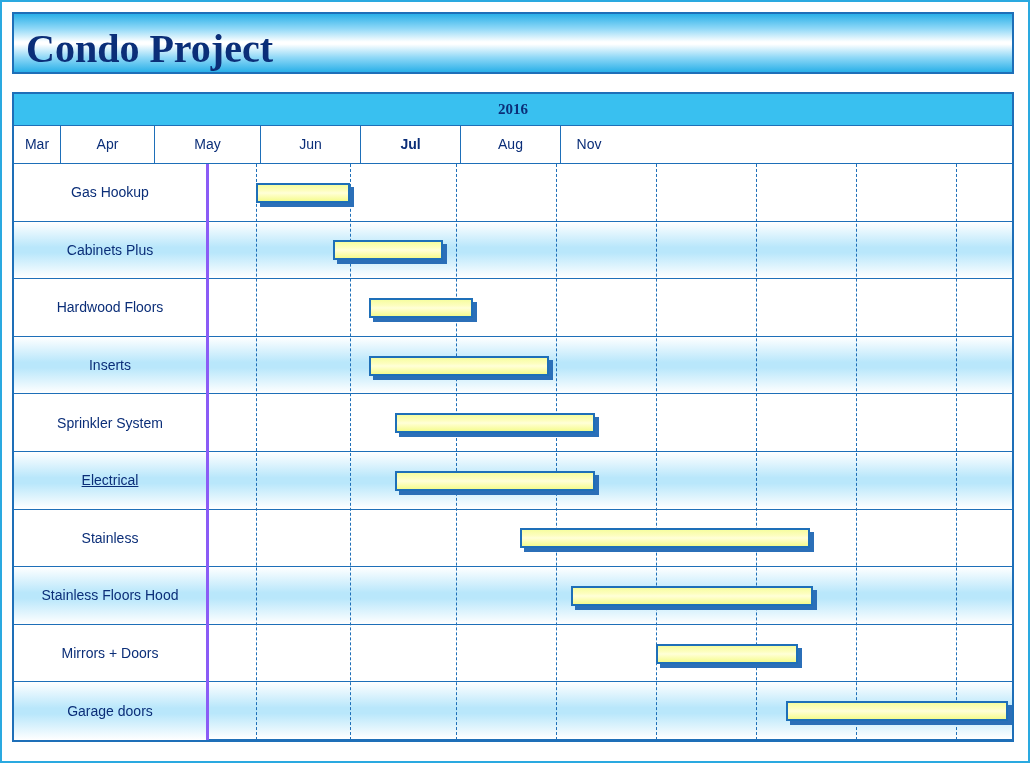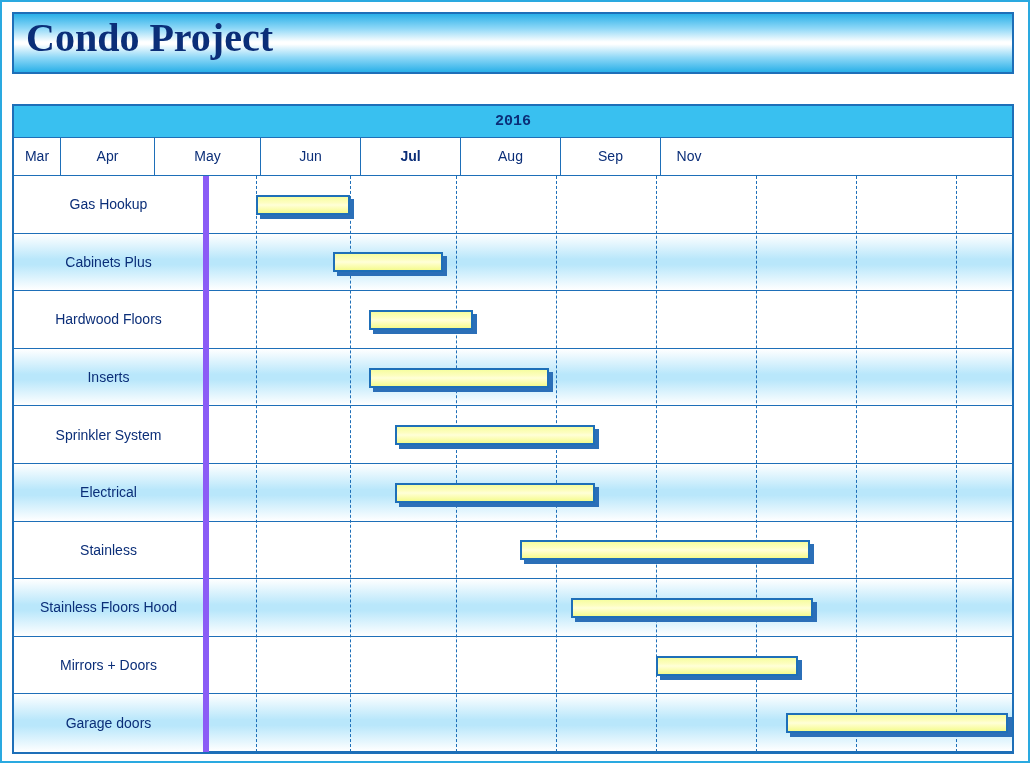--- a/index.html
+++ b/index.html
@@ -18,23 +18,23 @@
     border: 2px solid #2aa9e0;
     background: #fff;
     position: relative;
   }
   .title-bar {
     width: 1002px;
     height: 62px;
     border: 2px solid #1e6fb8;
     background: linear-gradient(#2ab0e8 0%, #8fd8f7 25%, #ffffff 48%, #ffffff 52%, #8fd8f7 75%, #2ab0e8 100%);
     display: flex;
-    align-items: flex-start;
+    align-items: flex-end;
     padding-left: 12px;
-    margin-bottom: 30px;
+    margin-bottom: 18px;
   }
   .title-bar h1 {
     margin: 0;
     font-family: 'Times New Roman', Times, serif;
     font-weight: bold;
     font-size: 40px;
     color: #0b2e78;
   }
   .gantt-frame {
     width: 1002px;
@@ -66,21 +66,21 @@
     display: flex;
     flex-direction: column;
   }
   .year-row {
     height: 32px;
     background: #39c0f0;
     border-bottom: 1px solid #1e6fb8;
     display: flex;
     align-items: center;
     justify-content: center;
-    font-family: Liberation Mono, monospace;
+    font-family: Liberation Serif, serif;
     font-weight: bold;
     font-size: 15px;
     color: #0b2e78;
   }
   .months-row {
     height: 38px;
     display: flex;
     position: relative;
   }
   .month-cell {
@@ -94,21 +94,21 @@
     background: #fff;
   }
   .month-cell:last-child { border-right: none; }
   .body-area {
     position: relative;
     height: 576px;
     display: flex;
   }
   .tasks-col {
     width: 195px;
-    border-right: 6px solid #8b5cf6;
+    border-right: 3px solid #8b5cf6;
     display: flex;
     flex-direction: column;
   }
   .task-cell {
     height: 57.6px;
     border-bottom: 1px solid #1e6fb8;
     display: flex;
     align-items: center;
     justify-content: center;
     font-family: Verdana, Geneva, sans-serif;
@@ -174,34 +174,33 @@
     <div class="header-row">
       <div class="timeline-header">
         <div class="year-row">2016</div>
         <div class="months-row" id="months-row">
             <div class="month-cell" style="width: 47px;">Mar</div>
             <div class="month-cell" style="width: 94px;">Apr</div>
             <div class="month-cell" style="width: 106px;">May</div>
             <div class="month-cell" style="width: 100px;">Jun</div>
             <div class="month-cell" style="width: 100px; font-weight: bold;">Jul</div>
             <div class="month-cell" style="width: 100px;">Aug</div>
-            <div class="month-cell" style="width: 100px;">Sep</div>
             <div class="month-cell" style="width: 56px;">Nov</div>
           </div>
       </div>
     </div>
 
     <div class="body-area">
       <div class="tasks-col" id="tasks-col">
           <div class="task-cell">Gas Hookup</div>
           <div class="task-cell" style="background: linear-gradient(rgb(255, 255, 255) 0%, rgb(185, 231, 251) 45%, rgb(185, 231, 251) 55%, rgb(255, 255, 255) 100%);">Cabinets Plus</div>
           <div class="task-cell">Hardwood Floors</div>
           <div class="task-cell" style="background: linear-gradient(rgb(255, 255, 255) 0%, rgb(185, 231, 251) 45%, rgb(185, 231, 251) 55%, rgb(255, 255, 255) 100%);">Inserts</div>
           <div class="task-cell">Sprinkler System</div>
-          <div class="task-cell" style="background: linear-gradient(rgb(255, 255, 255) 0%, rgb(185, 231, 251) 45%, rgb(185, 231, 251) 55%, rgb(255, 255, 255) 100%);">Electrical</div>
+          <div class="task-cell" style="background: linear-gradient(rgb(255, 255, 255) 0%, rgb(185, 231, 251) 45%, rgb(185, 231, 251) 55%, rgb(255, 255, 255) 100%); text-decoration: underline;">Electrical</div>
           <div class="task-cell">Stainless</div>
           <div class="task-cell" style="background: linear-gradient(rgb(255, 255, 255) 0%, rgb(185, 231, 251) 45%, rgb(185, 231, 251) 55%, rgb(255, 255, 255) 100%);">Stainless Floors Hood</div>
           <div class="task-cell">Mirrors + Doors</div>
           <div class="task-cell" style="background: linear-gradient(rgb(255, 255, 255) 0%, rgb(185, 231, 251) 45%, rgb(185, 231, 251) 55%, rgb(255, 255, 255) 100%);">Garage doors</div>
         </div>
       <div class="grid-col" id="grid-col">
           <div class="row-bg odd" style="top: 0px;"></div>
           <div class="row-bg even" style="top: 57.6px;"></div>
           <div class="row-bg odd" style="top: 115.2px;"></div>
           <div class="row-bg even" style="top: 172.8px;"></div>

